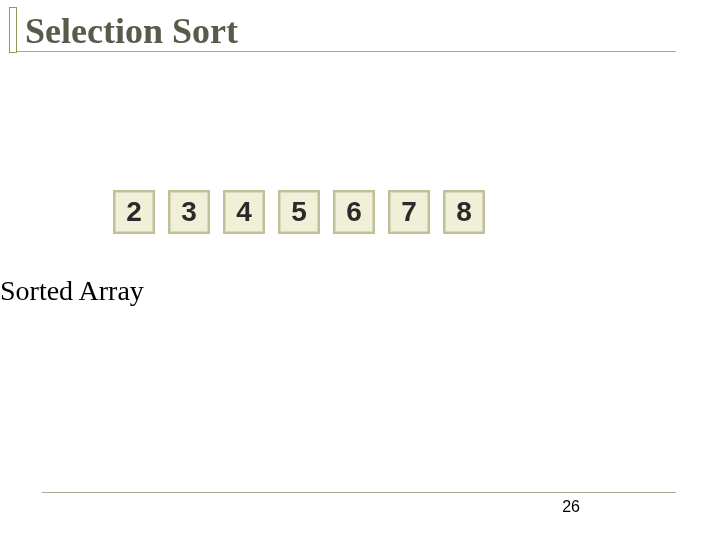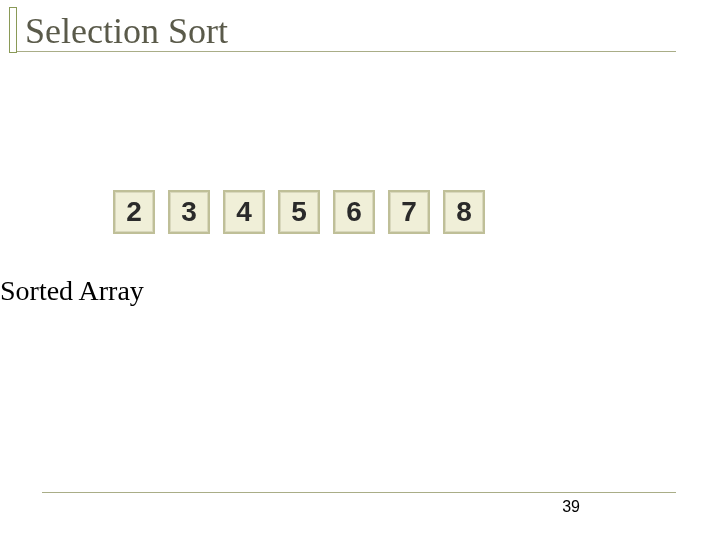--- a/index.html
+++ b/index.html
@@ -25,21 +25,21 @@
     border: 1px solid #8a9a57;
     background: #fff;
     z-index: 2;
   }
   .title {
     position: absolute;
     top: 3px;
     left: 16px;
     font-size: 36px;
     color: #5a5a4a;
-    font-weight: 400;
+    font-weight: 700;
     white-space: nowrap;
   }
   .hr-top {
     position: absolute;
     top: 51px;
     left: 9px;
     right: 44px;
     height: 0;
     border-top: 1px solid #a9ad87;
   }
@@ -105,13 +105,13 @@
   <div class="cell">4</div>
   <div class="cell">5</div>
   <div class="cell">6</div>
   <div class="cell">7</div>
   <div class="cell">8</div>
 </div>
 
 <div class="caption">Sorted Array</div>
 
 <div class="hr-bottom"></div>
-<div class="pagenum">39</div>
+<div class="pagenum">26</div>
 
 </body></html>

